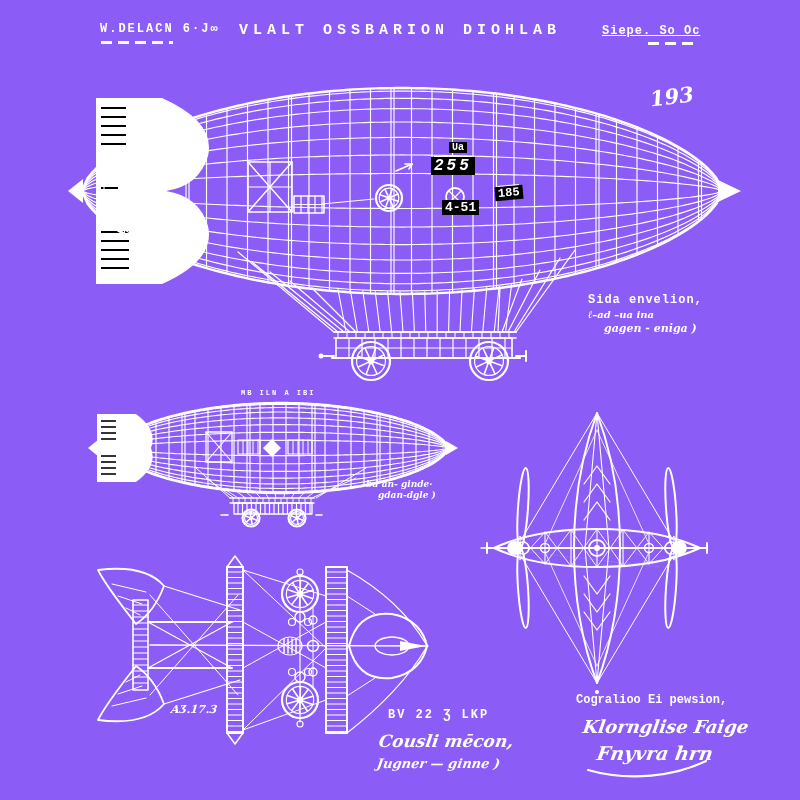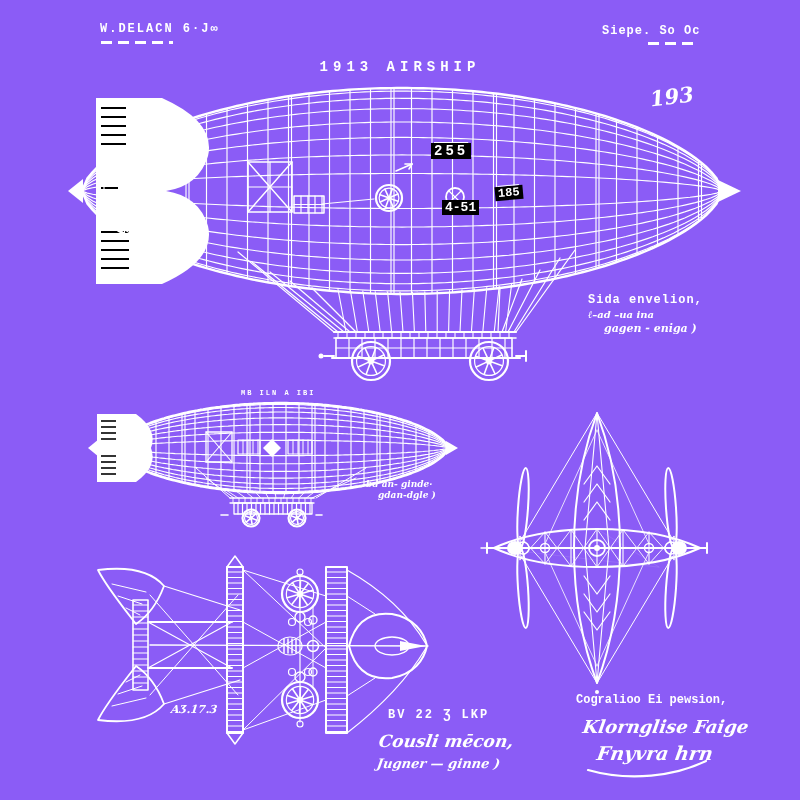--- a/index.html
+++ b/index.html
@@ -8,25 +8,25 @@
   svg{position:absolute;left:0;top:0;}
   .txt{position:absolute;white-space:pre;color:#fff;}
   .type{font-family:"Liberation Mono","DejaVu Sans Mono",monospace;font-weight:bold;}
   .hand{font-family:"DejaVu Serif","Liberation Serif",serif;font-style:italic;font-weight:bold;}
   .lbl{background:#000;padding:0 3px;}
   .dash{position:absolute;height:3px;background:repeating-linear-gradient(90deg,#fff 0 11px,transparent 11px 17px);}
   .t-header-left{left:100px;top:22px;font-size:12px;letter-spacing:2px;}
   .t-dash-left{left:101px;top:41px;width:72px;}
   .t-title{left:50%;top:22px;transform:translateX(-50%);font-size:15px;letter-spacing:5px;}
   .t-subtitle{left:50%;top:59px;transform:translateX(-50%);font-size:14px;letter-spacing:5px;}
-  .t-header-right{left:602px;top:24px;font-size:12px;letter-spacing:1px;}
+  .t-header-right{left:602px;top:24px;font-size:12px;letter-spacing:1px;text-decoration:underline;}
   .t-dash-right{left:648px;top:42px;width:48px;}
   .t-fig{left:650px;top:84px;font-size:21px;transform:rotate(-7deg);}
   .t-ua{left:449px;top:142px;font-size:10px;}
-  .t-255{left:431px;top:143px;font-size:14px;letter-spacing:3px;text-decoration:overline;}
+  .t-255{left:431px;top:157px;font-size:16px;letter-spacing:3px;text-decoration:overline;font-style:italic;}
   .t-451{left:442px;top:200px;font-size:13px;}
   .t-185{left:495px;top:186px;font-size:12px;transform:rotate(-5deg);text-decoration:overline;}
   .t-note1{left:588px;top:293px;font-size:12px;letter-spacing:1px;}
   .t-note2{left:588px;top:309px;font-size:10px;}
   .t-note3{left:604px;top:322px;font-size:11px;}
   .t-tiny{left:241px;top:389px;font-size:7px;letter-spacing:2px;}
   .t-midscribble1{left:366px;top:479px;font-size:9px;}
   .t-midscribble2{left:378px;top:490px;font-size:9px;}
   .t-planlabel{left:171px;top:703px;font-size:11px;transform:skewX(-6deg);}
   .t-plancaption{left:388px;top:708px;font-size:12px;letter-spacing:2px;}
@@ -587,21 +587,21 @@
         <line x1="597" y1="666" x2="649" y2="552" stroke="#ffffff" stroke-width="0.8" stroke-linecap="round" opacity="1"></line>
         <circle cx="597" cy="692" r="2" stroke="none" fill="#ffffff" stroke-width="1"></circle>
       </g>
     <g id="g-flourish">
         <path d="M 588,770 C 630,782 675,776 706,761" stroke="#ffffff" fill="none" stroke-width="2.2" stroke-linecap="round" stroke-linejoin="round"></path>
       </g>
   </svg>
 
   <div class="txt type t-header-left">W.DELACN 6·J∞</div>
   <div class="dash t-dash-left"></div>
-  <div class="txt type t-subtitle">1913 AIRSHIP</div>
+  <div class="txt type t-title">VLALT OSSBARION DIOHLAB</div>
   <div class="txt type t-header-right">Siepe. So Oc</div>
   <div class="dash t-dash-right"></div>
   <div class="txt hand t-fig">193</div>
 
   <div class="txt type lbl t-ua">Ua</div>
   <div class="txt type lbl t-255">255</div>
   <div class="txt type lbl t-451">4-51</div>
   <div class="txt type lbl t-185">185</div>
 
   <div class="txt type t-note1">Sida envelion,</div>

